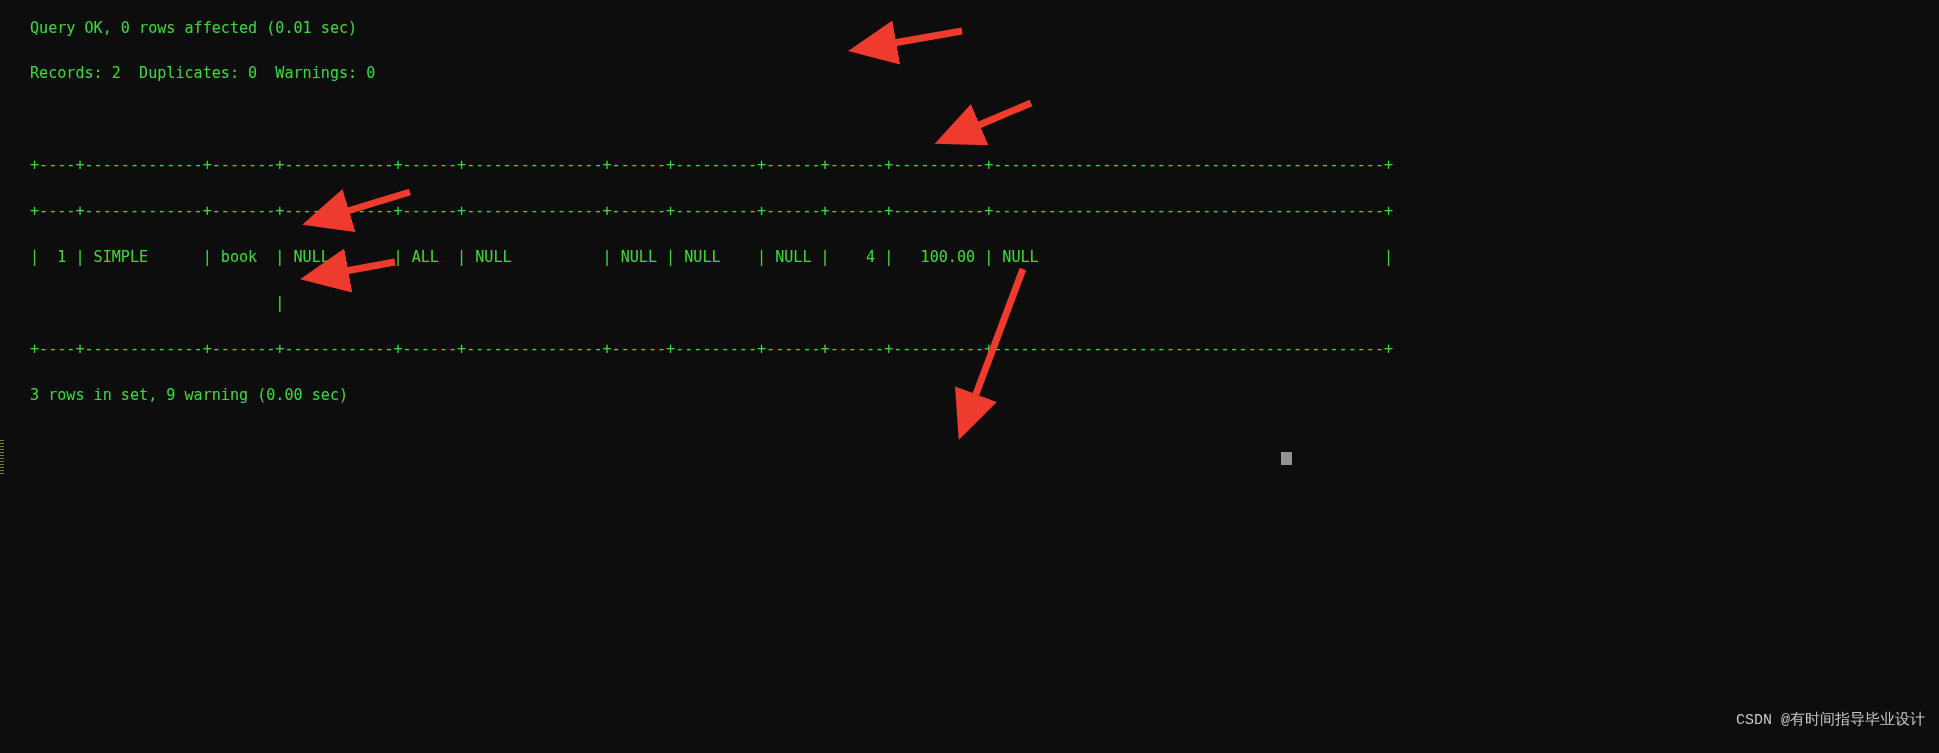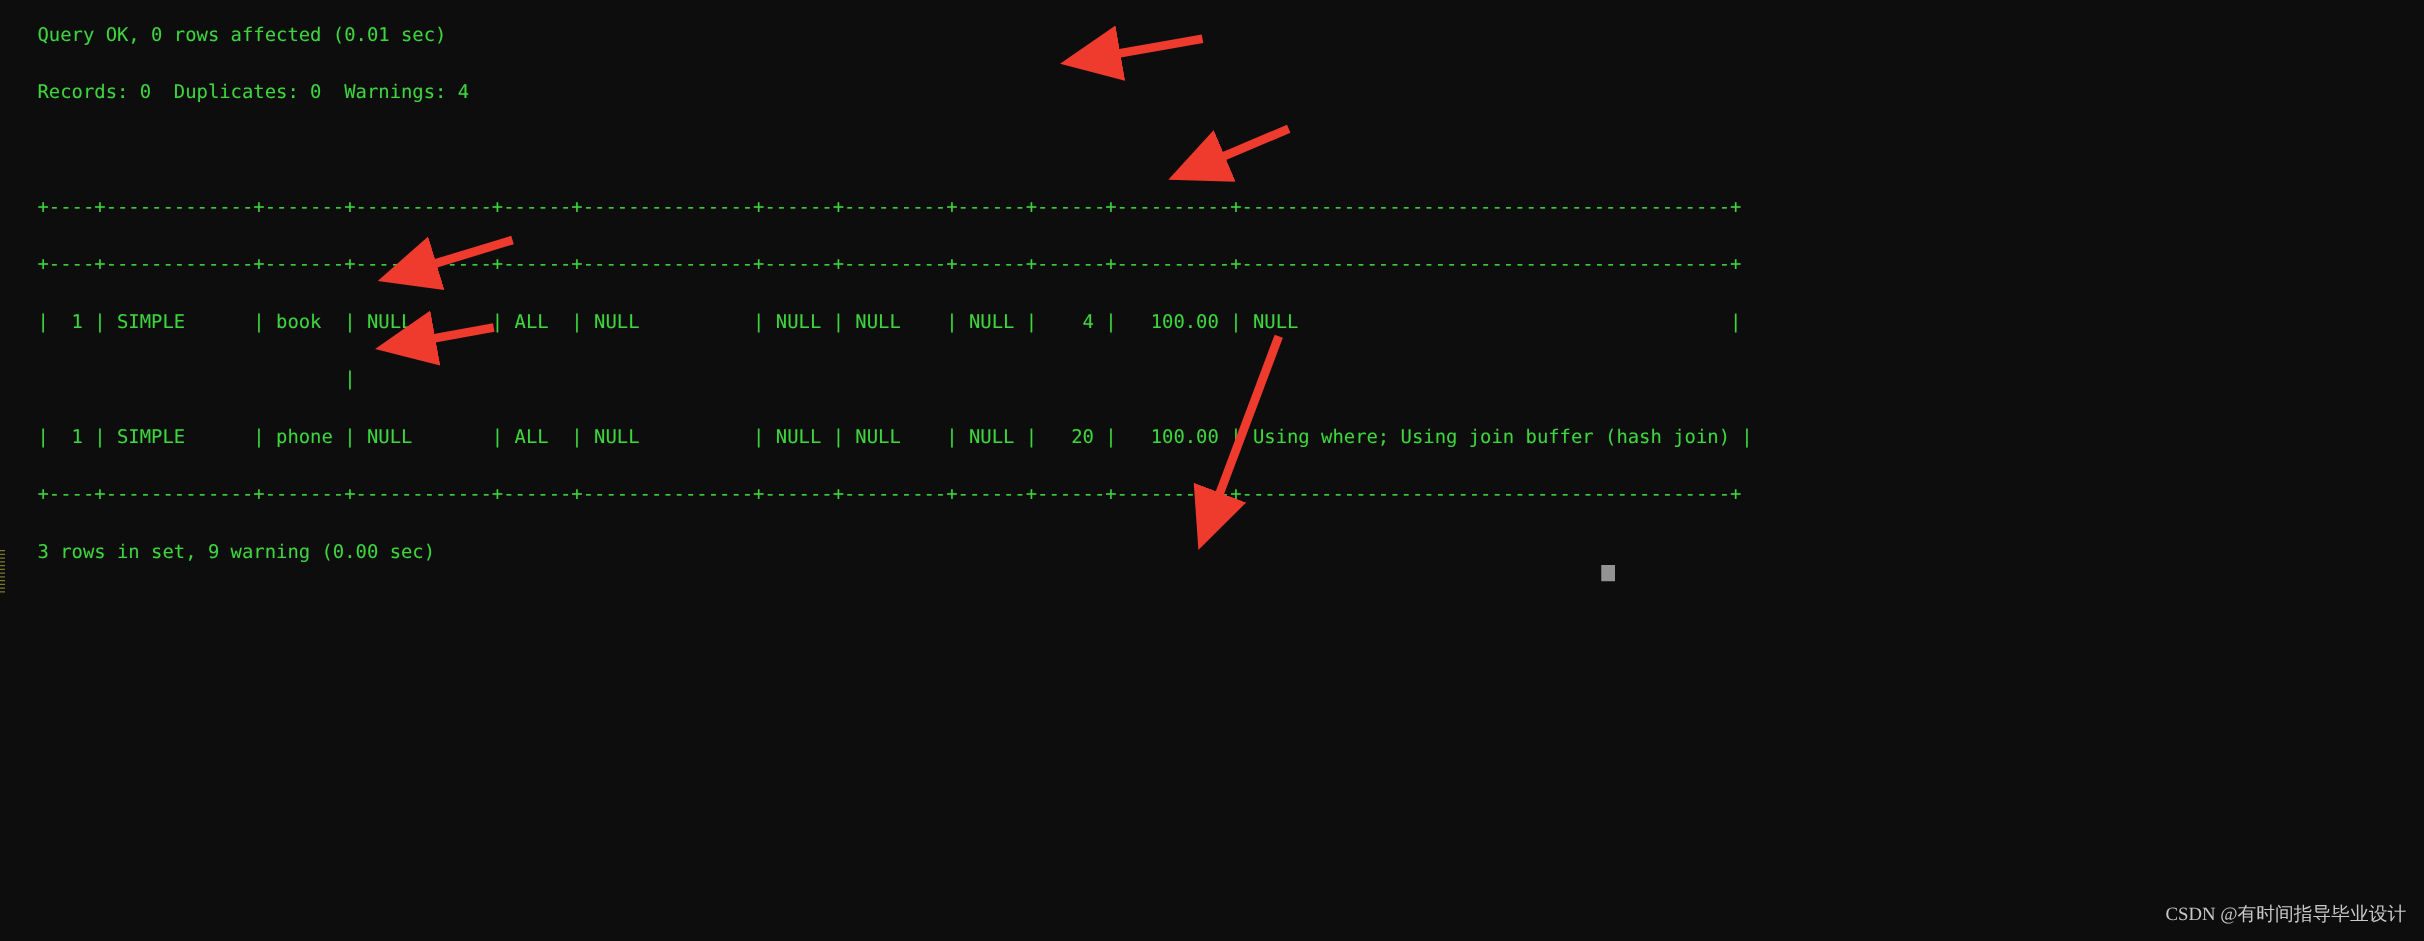--- a/index.html
+++ b/index.html
@@ -65,41 +65,40 @@
     opacity: 0.75;
   }
   
   .arrow {
     position: absolute;
     pointer-events: none;
   }
   .watermark {
     position: absolute;
     right: 14px;
-    bottom: 12px;
+    bottom: 24px;
     color: #d8d8d8;
-    font-family: Liberation Serif, serif;
+    font-family: Liberation Mono, monospace;
     font-size: 15px;
     opacity: 0.92;
   }
 </style>
 </head>
 <body>
 
 <div id="terminal">
 
   <div id="screen">
     <span class="line">Query OK, 0 rows affected (0.01 sec)</span>
-    <span class="line">Records: 0  Duplicates: 0  Warnings: 4</span>
+    <span class="line">Records: 2  Duplicates: 0  Warnings: 0</span>
     <span class="line"></span>
     <span class="line">+----+-------------+-------+------------+------+---------------+------+---------+------+------+----------+-------------------------------------------+</span>
     <span class="line">+----+-------------+-------+------------+------+---------------+------+---------+------+------+----------+-------------------------------------------+</span>
     <span class="line">|  1 | SIMPLE      | book  | NULL       | ALL  | NULL          | NULL | NULL    | NULL |    4 |   100.00 | NULL                                      |</span>
     <span class="line">                           |</span>
-    <span class="line">|  1 | SIMPLE      | phone | NULL       | ALL  | NULL          | NULL | NULL    | NULL |   20 |   100.00 | Using where; Using join buffer (hash join) |</span>
     <span class="line">+----+-------------+-------+------------+------+---------------+------+---------+------+------+----------+-------------------------------------------+</span>
     <span class="line">3 rows in set, 9 warning (0.00 sec)</span>
     <span class="line"></span>
     
     
     
     
     
     
     

